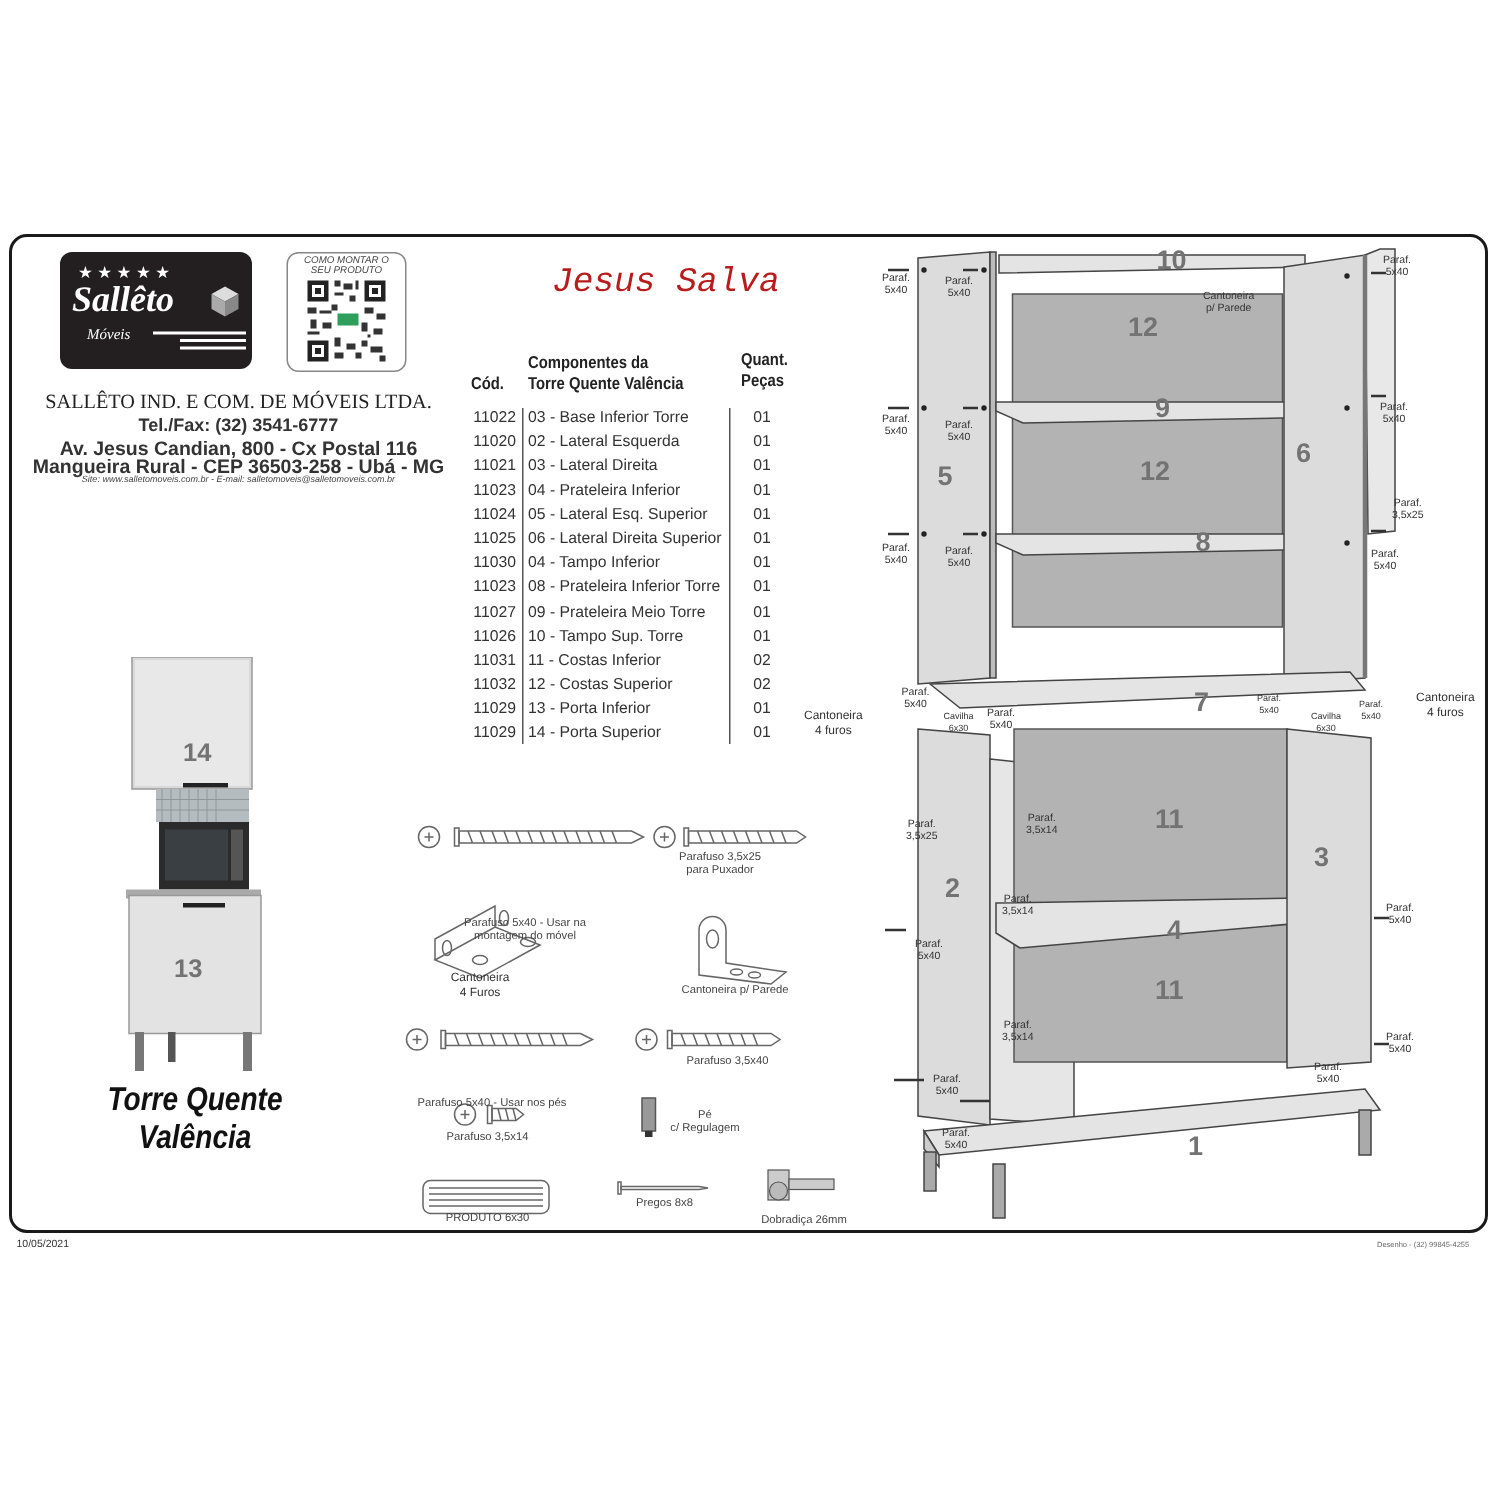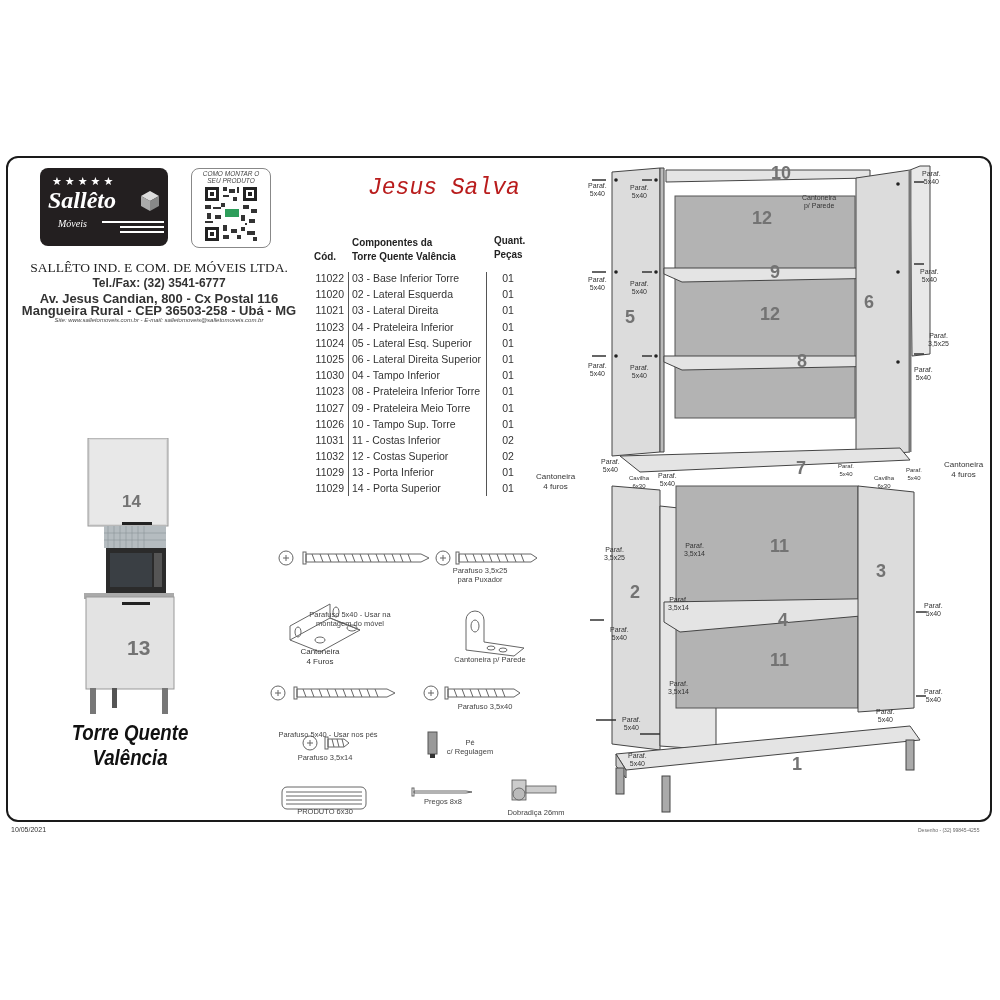--- a/index.html
+++ b/index.html
@@ -224,21 +224,21 @@
   <rect x="26" y="115" width="42" height="34" fill="#3a3f44"></rect>
   <rect x="70" y="115" width="8" height="34" fill="#555"></rect>
   <rect x="0" y="155" width="90" height="6" fill="#aaa"></rect>
   <rect x="2" y="159" width="88" height="92" fill="#e3e3e3" stroke="#999"></rect>
   <rect x="38" y="164" width="28" height="3" fill="#222"></rect>
   <rect x="6" y="250" width="6" height="26" fill="#777"></rect>
   <rect x="28" y="250" width="5" height="20" fill="#555"></rect>
   <rect x="78" y="250" width="6" height="26" fill="#777"></rect>
 </svg>
 <div class="abs num" style="left:122px; top:458px; font-size:17px;margin-top:34px;">14</div>
-<div class="abs num" style="left:127px; top:636px; font-size:21px;">13</div>
+<div class="abs num" style="left:116px; top:636px; font-size:17px;">13</div>
 <div class="abs prod-title">
   <div>Torre Quente</div>
   <div>Valência</div>
 </div>
 
 <svg class="abs" style="left:270px; top:540px;" width="290" height="290" viewBox="0 0 290 290">
   <g fill="none" stroke="#666" stroke-width="1">
 
     <circle cx="16" cy="18" r="7"></circle>
       <path d="M13 18h6M16 15v6"></path>

